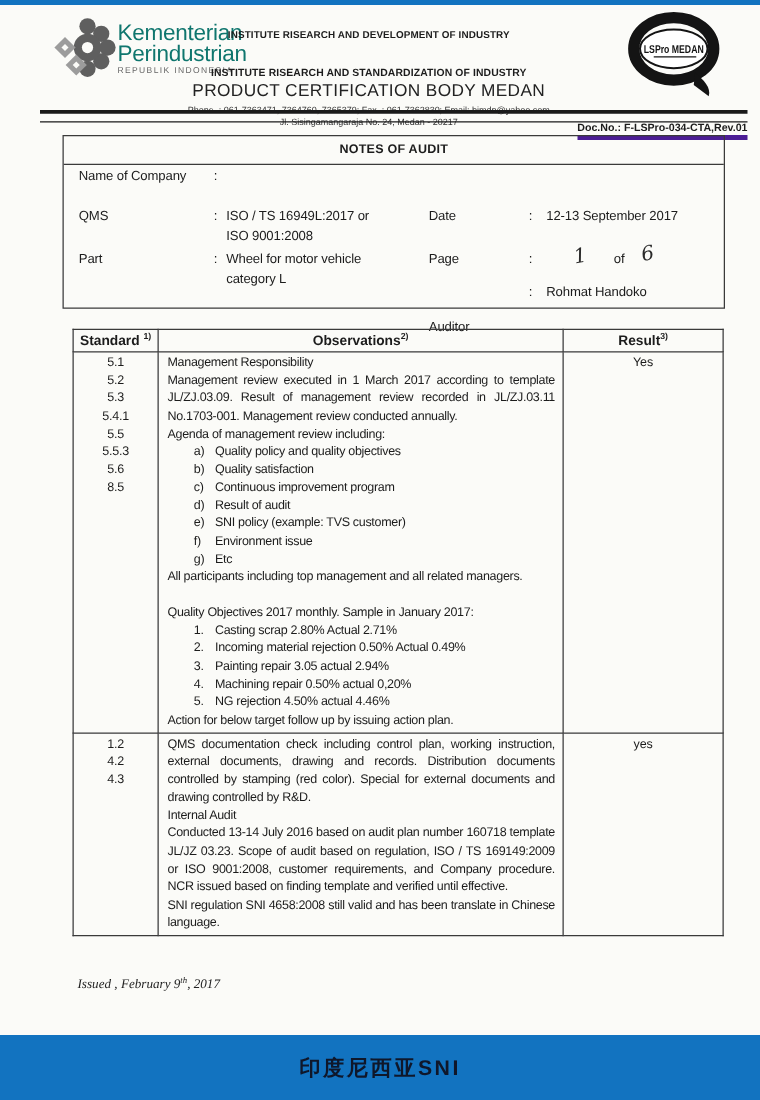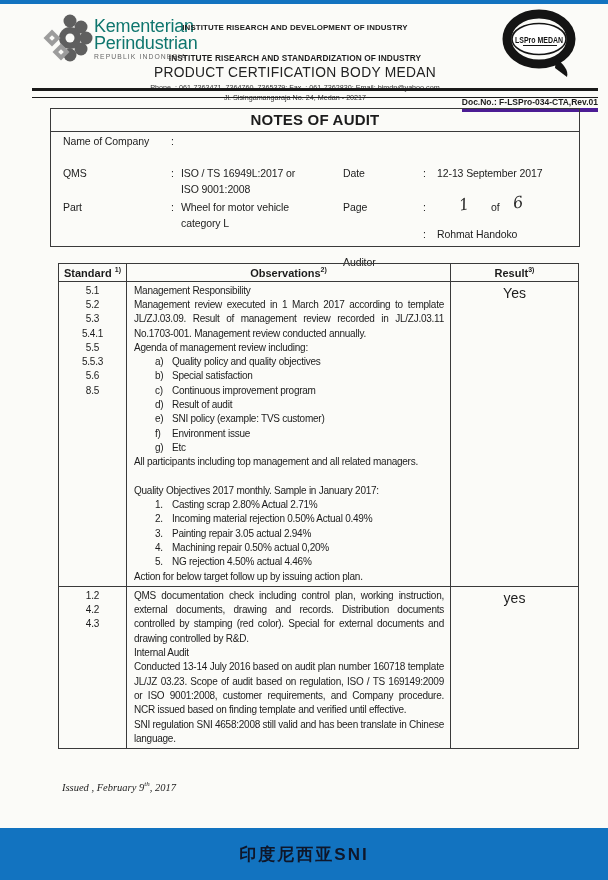--- a/index.html
+++ b/index.html
@@ -20,34 +20,34 @@
   .address{font-size:7.2px;color:#333;}
   .logo-lspro{position:absolute;left:499px;top:8px;}
   .header-rule{position:absolute;left:32px;top:88px;width:566px;height:6px;
                border-top:3px solid #1a1a1a;border-bottom:1.5px solid #1a1a1a;}
   .docno{position:absolute;top:97px;right:10px;font-size:8.5px;font-weight:bold;
          border-bottom:4px solid #4c1d95;padding-bottom:1px;}
 
   
   .form-box{position:absolute;left:50px;top:108px;width:528px;height:137px;border:1.3px solid #3a3a3a;}
   .form-title{height:22px;line-height:22px;border-bottom:1.3px solid #3a3a3a;text-align:center;
-              font-weight:bold;font-size:15px;letter-spacing:0.2px;}
+              font-weight:bold;font-size:10px;letter-spacing:0.2px;}
   .f{position:absolute;font-size:10.5px;letter-spacing:-0.1px;white-space:nowrap;}
   .hand{font-family:"DejaVu Serif",serif;font-style:italic;font-size:16px;display:inline-block;
         transform:rotate(-10deg);color:#2a2a2a;}
 
   
   .audit-table{position:absolute;left:58px;top:263px;width:520px;border-collapse:collapse;table-layout:fixed;}
   .audit-table th,.audit-table td{border:1.2px solid #3a3a3a;vertical-align:top;padding:0;}
   .audit-table th{font-size:11px;font-weight:bold;padding:2px 0;}
   .audit-table th sup{font-size:7px;}
   col.c-std{width:68px;} col.c-obs{width:324px;} col.c-res{width:128px;}
   td.cell-std{text-align:center;font-size:10px;line-height:14.3px;padding-top:2px;letter-spacing:-0.2px;}
   td.cell-obs{font-size:10px;line-height:14.3px;padding:2px 6px 2px 7px;letter-spacing:-0.25px;}
-  td.cell-res{text-align:center;font-size:14px;padding-top:3px;}
+  td.cell-res{text-align:center;font-size:10px;padding-top:3px;}
   .obs-para{text-align:justify;}
   .obs-blank{height:14.3px;}
   .obs-li{display:flex;}
   .li-marker{flex:none;width:17px;margin-left:21px;}
 
   .issued{position:absolute;left:62px;top:780px;font-family:"Liberation Serif",serif;
           font-style:italic;font-size:10.5px;color:#222;}
   .issued sup{font-size:7px;}
 
   .banner{position:absolute;left:0;top:828px;width:608px;height:52px;background:#1273c0;
@@ -164,21 +164,21 @@
           <td class="cell-obs">
             <div class="obs-line">Management Responsibility</div>
             <div class="obs-para">Management review executed in 1 March 2017 according to template JL/ZJ.03.09. Result of management review recorded in JL/ZJ.03.11 No.1703-001. Management review conducted annually.</div>
             <div class="obs-line">Agenda of management review including:</div>
             <div class="obs-li">
               <span class="li-marker">a)</span>
               <span>Quality policy and quality objectives</span>
             </div>
             <div class="obs-li">
               <span class="li-marker">b)</span>
-              <span>Special satisfaction</span>
+              <span>Quality satisfaction</span>
             </div>
             <div class="obs-li">
               <span class="li-marker">c)</span>
               <span>Continuous improvement program</span>
             </div>
             <div class="obs-li">
               <span class="li-marker">d)</span>
               <span>Result of audit</span>
             </div>
             <div class="obs-li">

